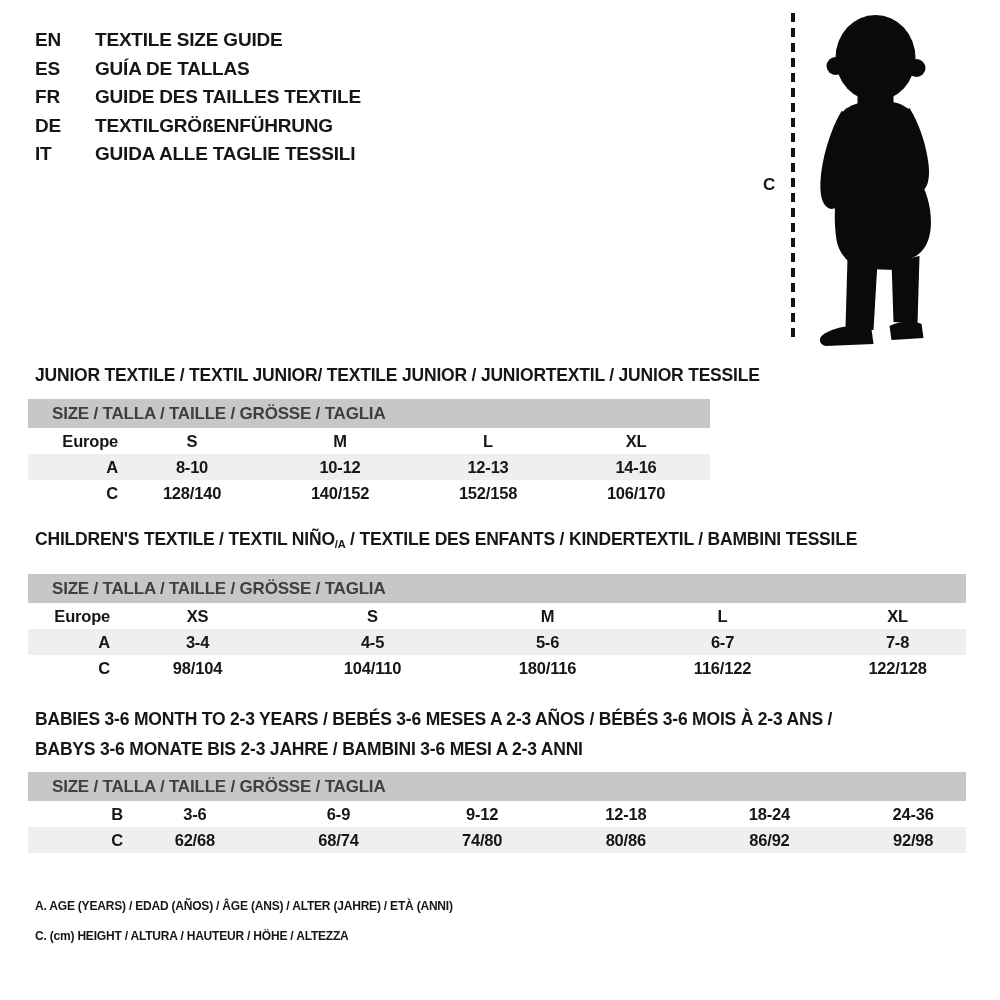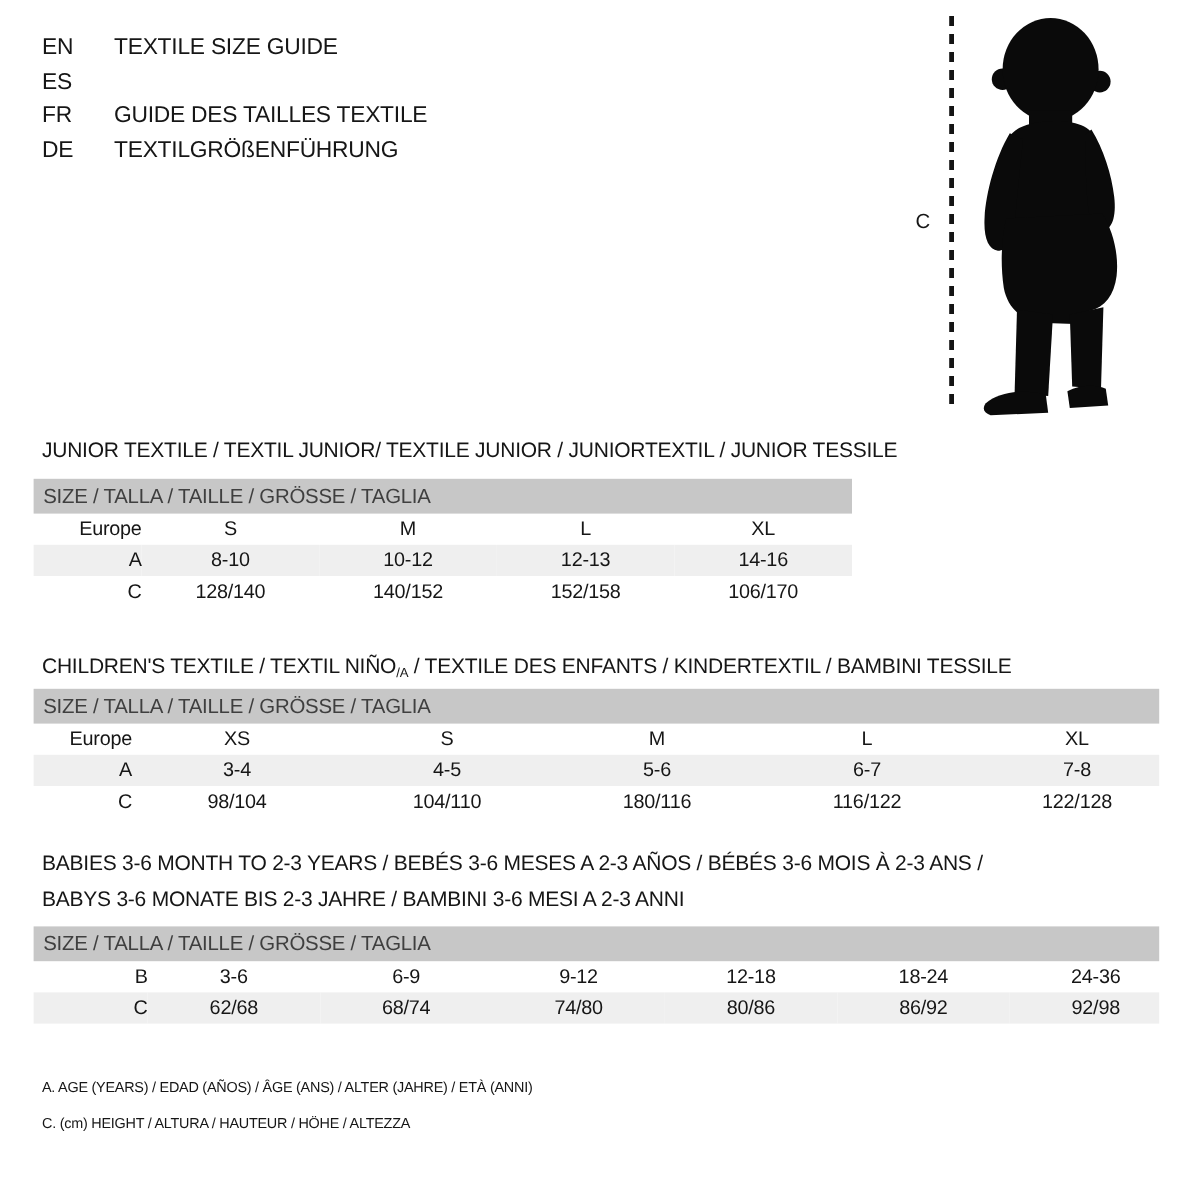--- a/index.html
+++ b/index.html
@@ -1,71 +1,76 @@
 <!DOCTYPE html>
 <html><head>
 <meta charset="utf-8">
 <style>
   html,body{margin:0;padding:0;background:#ffffff;}
   .page{
     position:relative;width:966px;height:1000px;background:#ffffff;
-    font-family:"Liberation Sans",sans-serif;font-weight:400;color:#161616;
+    font-family:"Liberation Sans",sans-serif;font-weight:700;color:#161616;
     letter-spacing:-0.2px;overflow:hidden;
   }
   
   .lang-block{position:absolute;left:35px;top:26px;font-size:19px;line-height:28.5px;}
   .lang-row{display:grid;grid-template-columns:60px auto;}
   
   .figure{position:absolute;left:755px;top:0;width:215px;height:360px;}
   .height-line{
     position:absolute;left:36px;top:13px;width:4px;height:330px;
     background:repeating-linear-gradient(180deg,#141414 0 9px,transparent 9px 15px);
   }
   .height-label{position:absolute;left:8px;top:175px;font-size:17px;}
   .sil{position:absolute;left:48px;top:6px;}
   
   .section-title{position:absolute;left:35px;font-size:17.5px;line-height:30px;}
   #title-junior{top:360px;}
-  #title-children{top:540px;}
+  #title-children{top:524px;}
   #title-babies{top:704px;}
   .sub{font-size:11px;vertical-align:-3px;}
   
   .sizetable{position:absolute;left:28px;border-collapse:collapse;table-layout:fixed;font-size:16.5px;}
   #t1{top:399px;width:682px;}
   #t2{top:574px;width:957px;}
   #t3{top:772px;width:957px;}
   .sizetable td{padding:0;vertical-align:middle;}
-  td.bar{background:#c7c7c7;color:#3f3f3f;height:29px;padding-left:8px;font-size:17px;}
+  td.bar{background:#c7c7c7;color:#3f3f3f;height:29px;padding-left:24px;font-size:17px;}
   tr.data{height:26px;}
   td.lbl{padding-left:8px;text-align:right;}
   td.val{text-align:center;}
   tr.shaded{background:#efefef;}
   
   .legend{position:absolute;left:35px;top:891px;font-size:12px;line-height:30px;}
 </style>
 </head>
 <body>
 
 <div class="page">
 
   <div class="lang-block">
     <div class="lang-row">
       <span>EN</span>
       <span>TEXTILE SIZE GUIDE</span>
     </div>
     <div class="lang-row">
       <span>ES</span>
+      <span>GUÍA DE TALLAS</span>
     </div>
     <div class="lang-row">
       <span>FR</span>
       <span>GUIDE DES TAILLES TEXTILE</span>
     </div>
     <div class="lang-row">
       <span>DE</span>
       <span>TEXTILGRÖßENFÜHRUNG</span>
+    </div>
+    <div class="lang-row">
+      <span>IT</span>
+      <span>GUIDA ALLE TAGLIE TESSILI</span>
     </div>
   </div>
 
   <div class="figure">
     <div class="height-label">C</div>
     <div class="height-line"></div>
     <svg class="sil" width="155" height="345" viewBox="0 0 150 345" aria-hidden="true">
       <g fill="#0a0a0a">
         <circle cx="30" cy="60" r="9"></circle>
         <circle cx="111" cy="62" r="9"></circle>

